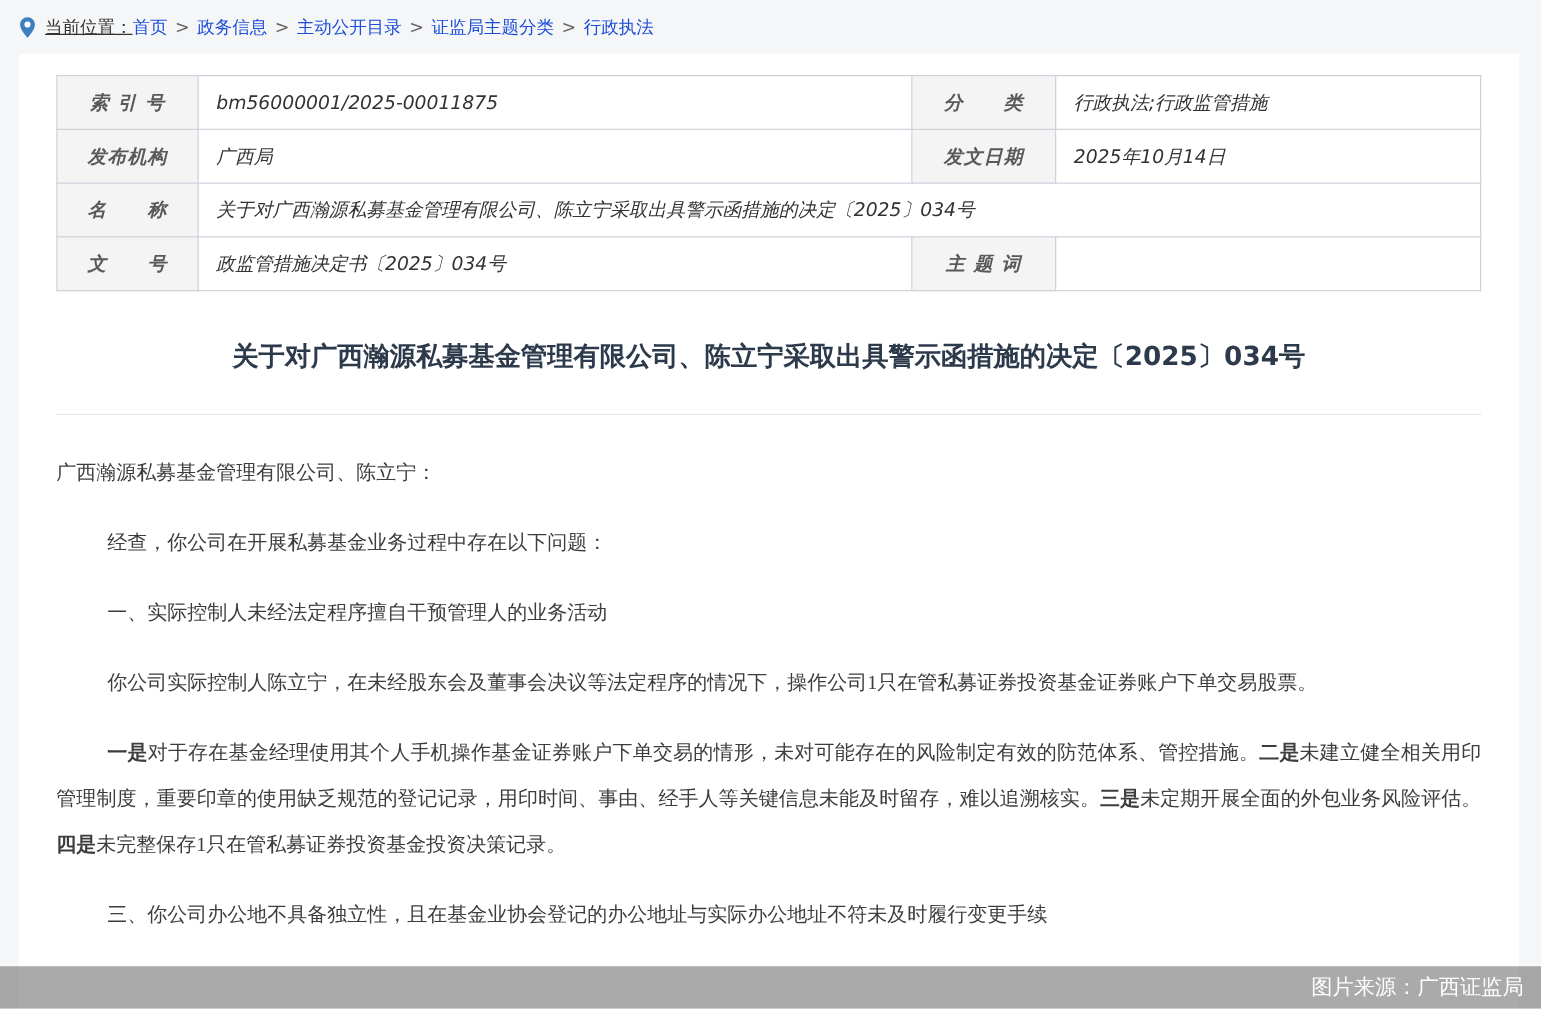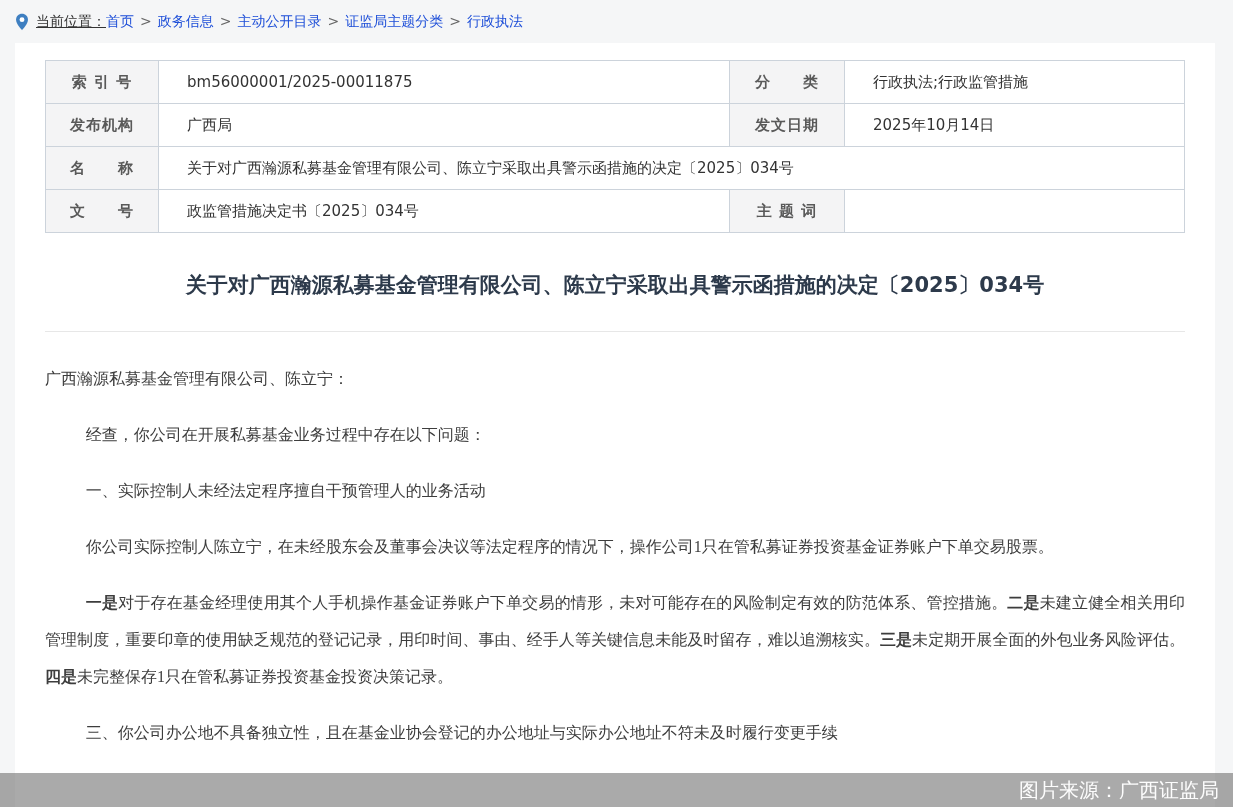--- a/index.html
+++ b/index.html
@@ -36,32 +36,33 @@
     width: 100%;
     margin-top: 17px;
     border-collapse: collapse;
     table-layout: fixed;
     font-size: 15px;
   }
   table.info td {
     border: 1px solid #ccd3db;
     height: 43px;
     vertical-align: middle;
+    font-style: italic;
   }
   td.lbl {
     background: #f4f4f5;
     color: #595959;
     font-weight: bold;
     text-align: center;
     letter-spacing: 1px;
   }
   td.val {
     background: #fff;
     color: #333;
-    padding-left: 28px;
+    padding-left: 14px;
     text-align: left;
   }
   
   h1.doc-title {
     margin-top: 38px;
     text-align: center;
     font-size: 21px;
     line-height: 28px;
     font-weight: bold;
     color: #2d3a4b;
@@ -83,21 +84,21 @@
   .caption-bar {
     position: absolute;
     left: 0; right: 0; top: 773px; height: 34px;
     background: rgba(100,100,100,0.55);
     z-index: 5;
   }
   .caption-text {
     position: absolute;
     right: 14px; top: 0;
     line-height: 34px;
-    font-size: 20px;
+    font-size: 17px;
     color: #fdfdfd;
   }
 </style>
 </head>
 <body>
 
 <div class="breadcrumb">
   <span class="pin">
     <svg width="14" height="18" viewBox="0 0 24 30">
       <path d="M12 1 C6.2 1 1.8 5.5 1.8 11.2 c0 7.4 10.2 17.8 10.2 17.8 s10.2-10.4 10.2-17.8 C22.2 5.5 17.8 1 12 1 z" fill="#3e7fc1"></path>

